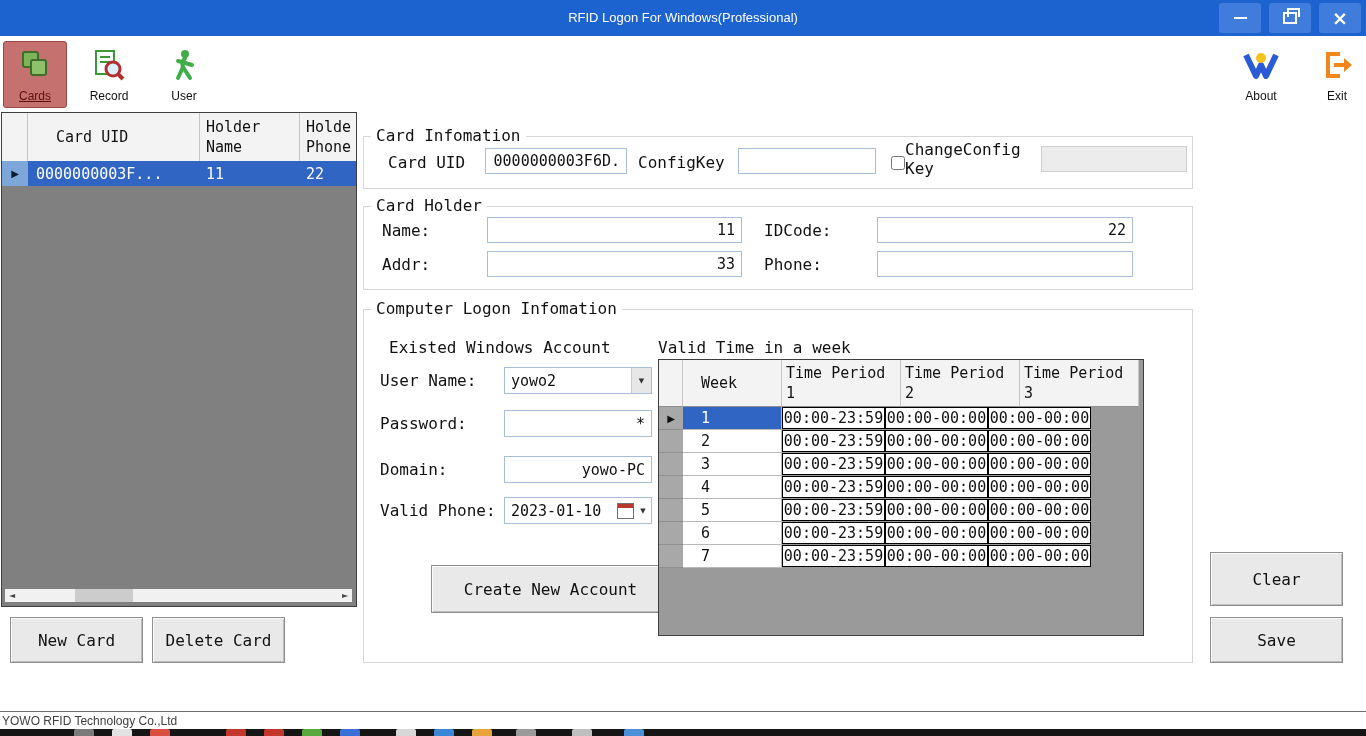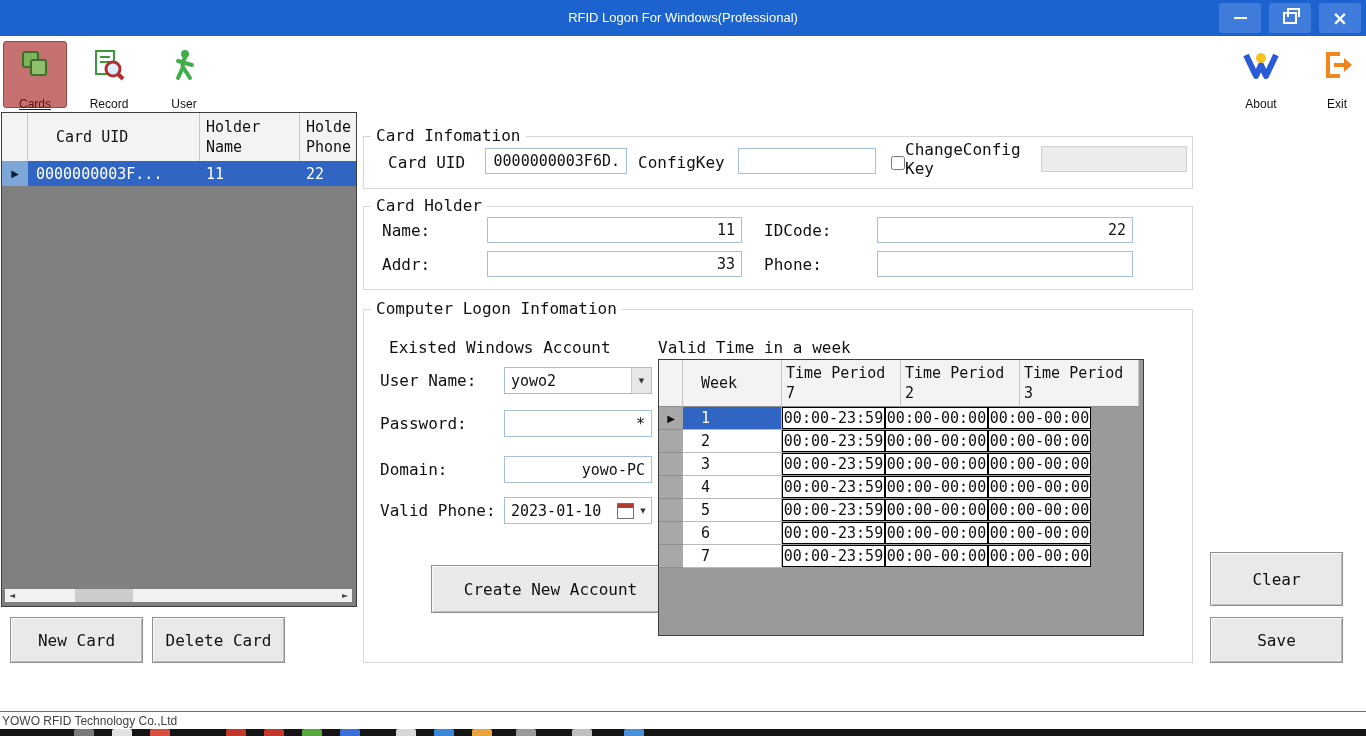--- a/index.html
+++ b/index.html
@@ -16,21 +16,21 @@
   .glyph-min{width:13px;height:2px;background:#fff;}
   .glyph-restore{width:10px;height:8px;border:2px solid #fff;position:relative;background:#3f7cdb;}
   .glyph-restore::before{content:"";position:absolute;left:2px;top:-6px;width:9px;height:7px;
        border:2px solid #fff;border-bottom:none;}
   .glyph-close{color:#fff;font:bold 19px "DejaVu Sans",sans-serif;line-height:1;}
 
   
   .toolbar{position:absolute;left:0;top:36px;width:1366px;height:76px;background:#fff;}
   .titem{position:absolute;top:5px;width:64px;height:67px;display:flex;flex-direction:column;
        align-items:center;padding-top:6px;gap:3px;cursor:pointer;border:1px solid transparent;box-sizing:border-box;}
-  .titem .tlabel{font:12px "Liberation Sans","DejaVu Sans",sans-serif;color:#111;margin-top:8px;}
+  .titem .tlabel{font:12px "Liberation Sans","DejaVu Sans",sans-serif;color:#111;}
   .titem.active{background:#c4716f;border-color:#9a4846;border-radius:3px;}
   .titem.active .tlabel{color:#5c0f0f;text-decoration:underline;}
 
   
   .card-grid{position:absolute;left:1px;top:112px;width:356px;height:495px;background:#808080;
        border:1px solid #3e3e3e;overflow:hidden;box-sizing:border-box;}
   .cg-header{display:flex;height:48px;}
   .cg-h{background:#f3f3f3;border-right:1px solid #c6c6c6;font-size:15px;line-height:20px;
        display:flex;align-items:center;box-sizing:border-box;flex:none;}
   .cg-h.selcol{width:26px;}
@@ -249,21 +249,21 @@
   </div>
 
   <button class="btn" style="left:67px;top:255px;width:239px;height:48px;">Create New Account</button>
 
   <span class="flabel" style="left:294px;top:28px;">Valid Time in a week</span>
 
   <div class="week-grid">
     <div class="wg-header">
       <div class="wg-h selcol"></div>
       <div class="wg-h week">Week</div>
-      <div class="wg-h p">Time Period 7</div>
+      <div class="wg-h p">Time Period 1</div>
       <div class="wg-h p">Time Period 2</div>
       <div class="wg-h p">Time Period 3</div>
     </div>
 
     <div class="wg-row">
       <div class="wg-selc">
           <span>▶</span>
         </div>
       <div class="wg-week selected">1</div>
       <div class="wg-cell">00:00-23:59</div>

